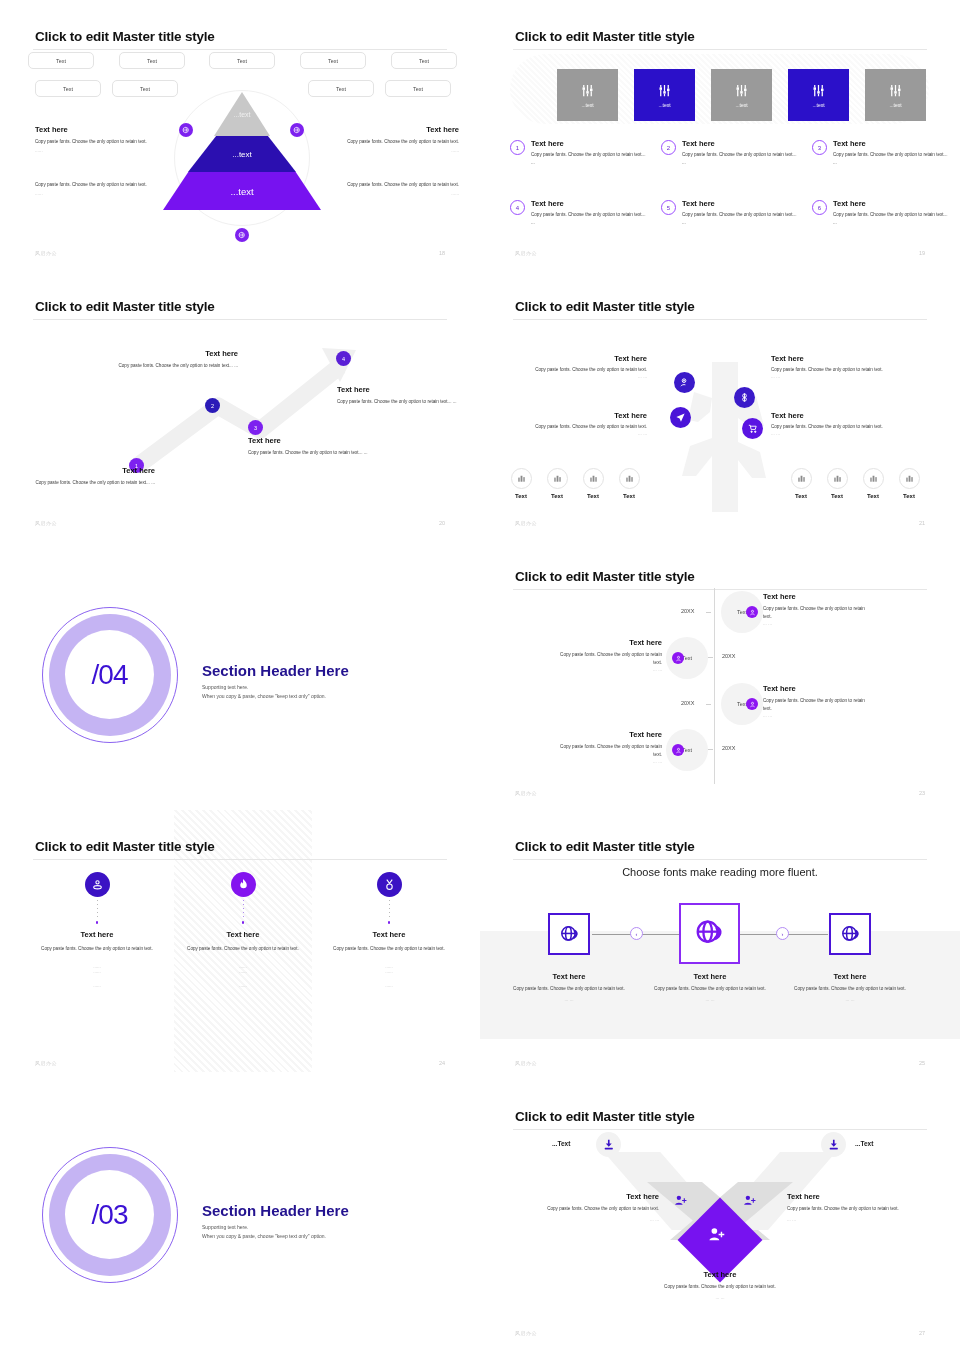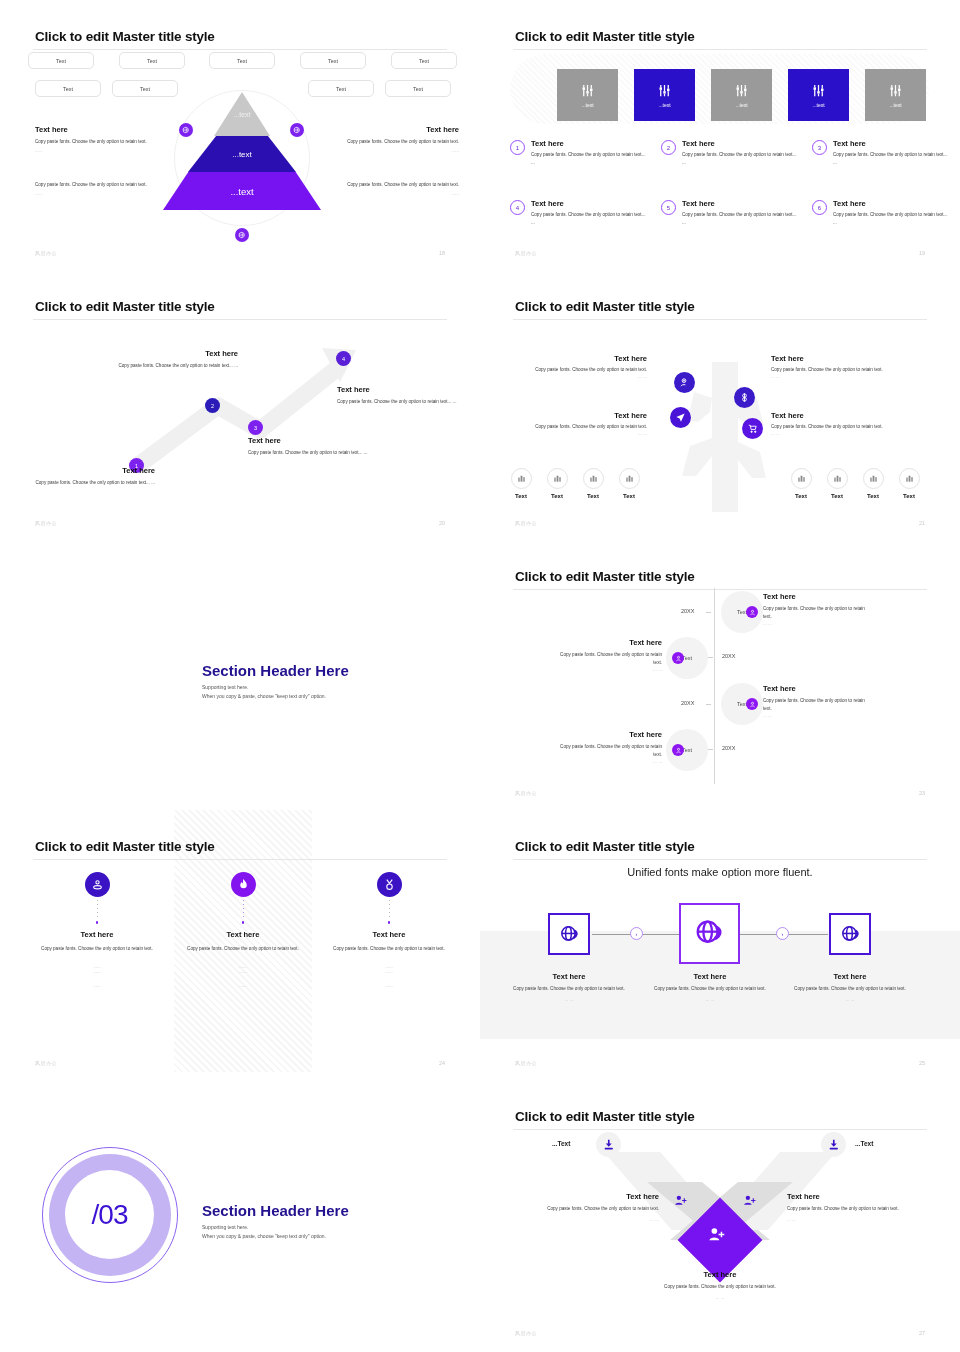--- a/index.html
+++ b/index.html
@@ -567,20 +567,25 @@
           </svg>
         </div>
       <div class="bldg-label">Text</div>
     </div>
 
     <div class="footer-mark">风启办公</div>
     <div class="page-num">21</div>
   </div>
 
   <div class="slide" style="left:0;top:540px;">
+    <div style="position:absolute;left:42px;top:67px;width:136px;height:136px;">
+      <div class="sec-outer" style="left:0;top:0;"></div>
+      <div class="sec-mid" style="left:7px;top:7px;"></div>
+      <div class="sec-inner" style="left:23px;top:23px;">/04</div>
+    </div>
     <div class="sec-title" style="left:202px;top:122px;">Section Header Here</div>
     <div class="sec-sub" style="left:202px;top:143px;">Supporting text here.</div>
     <div class="sec-sub" style="left:202px;top:152px;">When you copy &amp; paste, choose "keep text only" option.</div>
   </div>
 
   <div class="slide" style="left:480px;top:540px;">
     <div class="slide-title">Click to edit Master title style</div>
     <div class="title-rule"></div>
 
     <div class="tl-axis" style="left:234px;top:48px;height:196px;"></div>
@@ -702,21 +707,21 @@
     </div>
 
     <div class="footer-mark">风启办公</div>
     <div class="page-num">24</div>
   </div>
 
   <div class="band25"></div>
   <div class="slide" style="left:480px;top:810px;background:transparent;">
     <div class="slide-title">Click to edit Master title style</div>
     <div class="title-rule"></div>
-    <div class="banner25" style="left:0;top:56px;width:480px;">Unified fonts make option more fluent.</div>
+    <div class="banner25" style="left:0;top:56px;width:480px;">Choose fonts make reading more fluent.</div>
 
     <div class="connector" style="left:112px;top:124px;width:90px;"></div>
     <div class="connector" style="left:258px;top:124px;width:90px;"></div>
 
     <div class="gbox" style="left:68px;top:103px;width:42px;height:42px;border:2.5px solid #4a14d8;">
       <svg viewBox="0 0 24 24" fill="none" stroke="#3a12c8" stroke-width="1.6">
           <circle cx="11" cy="11" r="7"></circle>
           <ellipse cx="11" cy="11" rx="3" ry="7"></ellipse>
           <path d="M4 11h14"></path>
           <path d="M17 8c4 2 3 6-1 8" stroke-width="2.4"></path>

